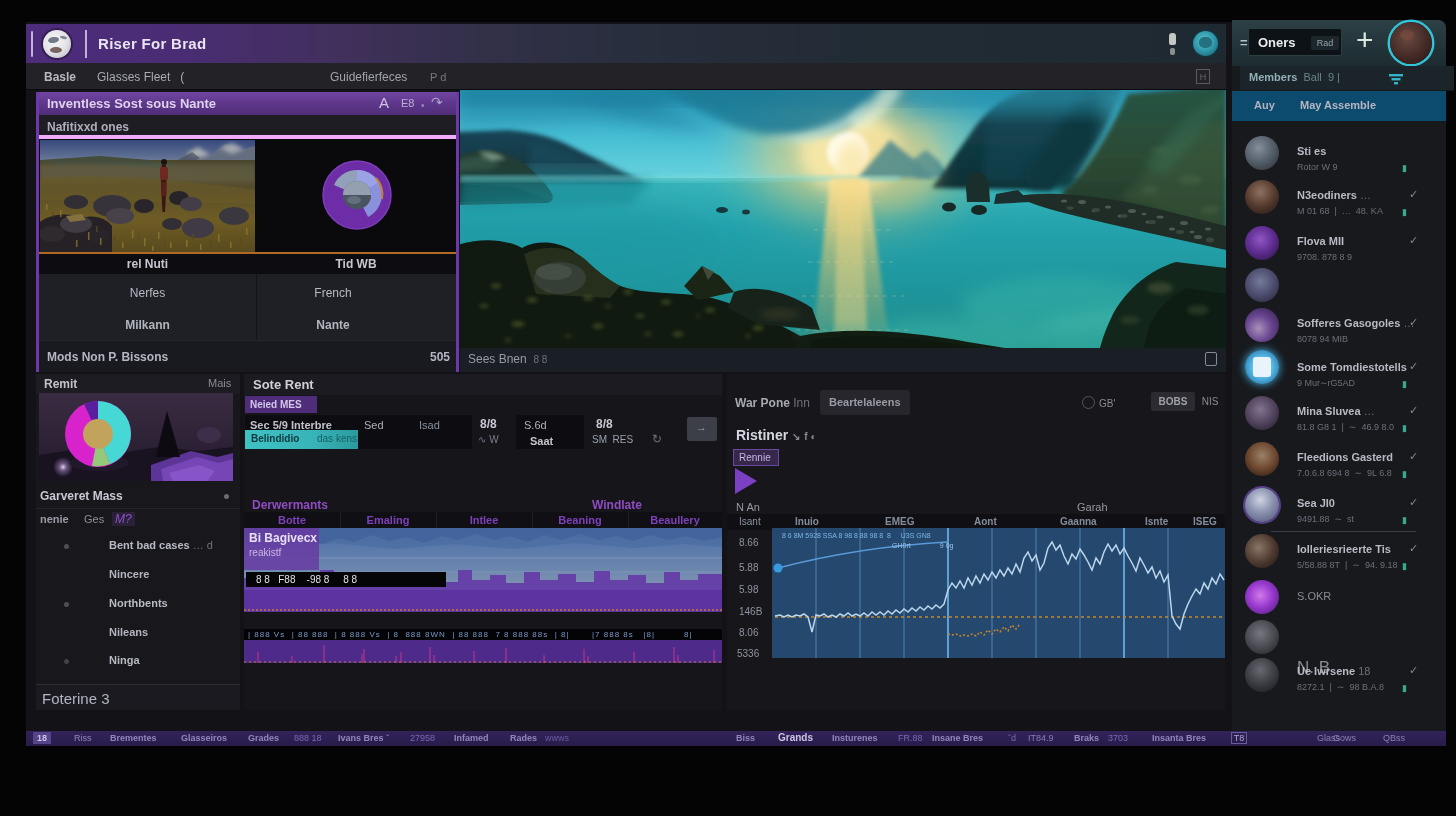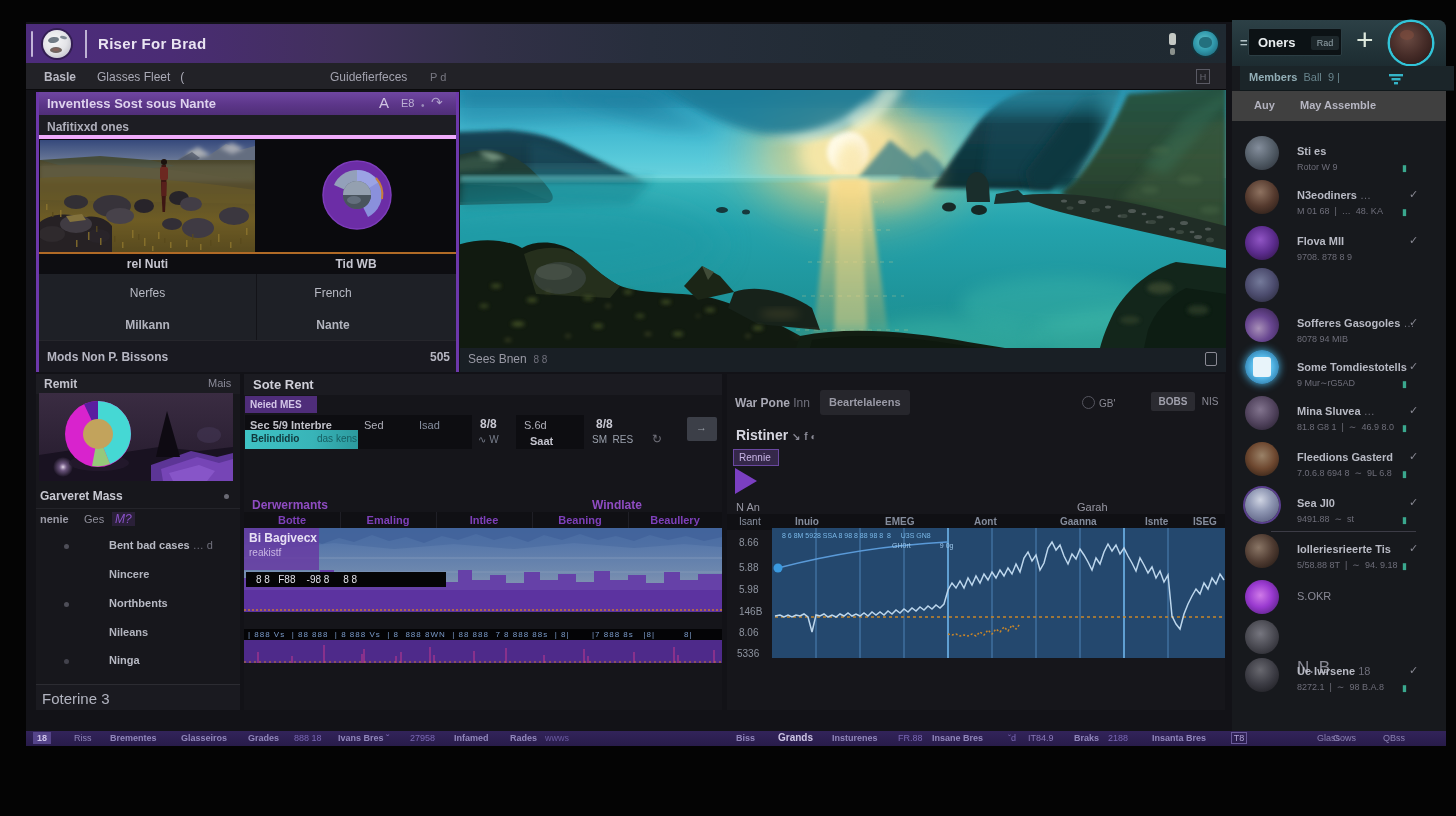--- a/index.html
+++ b/index.html
@@ -616,21 +616,21 @@
 
   <div class="abs" style="left:8px; top:46px; width:214px; height:25px; background:#1b2529; border-bottom:1px solid #10181b;">
     <div class="abs" style="left:9px; top:5px; font-size:11px; font-weight:bold; color:#92aeb6;">Members&nbsp;&nbsp;<span style="color:#68848c; font-weight:normal;">Ball&nbsp;&nbsp;9 |</span></div>
     <svg class="abs" style="left:148px; top:7px;" width="16" height="12" viewBox="0 0 16 12">
       <rect x="1" y="1" width="14" height="2.4" fill="#34b4c8"></rect>
       <rect x="3.5" y="5" width="9" height="2.4" fill="#34b4c8"></rect>
       <rect x="6" y="9" width="4" height="2.4" fill="#34b4c8"></rect>
     </svg>
   </div>
 
-  <div class="abs" style="left:0; top:71px; width:214px; height:30px; background:#404040;">
+  <div class="abs" style="left:0; top:71px; width:214px; height:30px; background:#0c4a6e;">
     <div class="abs" style="left:22px; top:8px; font-size:11px; font-weight:bold; color:#b2b2be;">Auy</div>
     <div class="abs" style="left:68px; top:8px; font-size:11px; font-weight:bold; color:#b6b6c2;">May Assemble</div>
   </div>
 
   <div class="abs" style="left:13px; top:116px; width:34px; height:34px; border-radius:50%; background:radial-gradient(circle at 40% 35%, #848e9c 0%, #4e5862 55%, #262a32 100%);"></div>
   <div class="abs" style="left:65px; top:125px; font-size:11px; font-weight:bold; color:#b8bac4;">Sti es</div>
   <div class="abs" style="left:65px; top:142px; font-size:9px; color:#6e6e7a;">Rotor W 9</div>
   <div class="abs" style="left:170px; top:143px; font-size:9px; color:#3aa88e;">▮</div>
 
   <div class="abs" style="left:13px; top:160px; width:34px; height:34px; border-radius:50%; background:radial-gradient(circle at 45% 35%, #8e7260 0%, #553a2e 50%, #1e1512 100%);"></div>
@@ -710,21 +710,21 @@
   <div class="abs" style="left:484px; top:2px; font-weight:bold;">Rades</div>
   <div class="abs" style="left:519px; top:2px; color:#6a5aa0;">wwws</div>
   <div class="abs" style="left:710px; top:2px; font-weight:bold;">Biss</div>
   <div class="abs" style="left:752px; top:1px; font-size:10px; font-weight:bold; color:#ccc4e4;">Grands</div>
   <div class="abs" style="left:806px; top:2px; font-weight:bold;">Insturenes</div>
   <div class="abs" style="left:872px; top:2px; color:#7a68b4;">FR.88</div>
   <div class="abs" style="left:906px; top:2px; font-weight:bold;">Insane Bres</div>
   <div class="abs" style="left:982px; top:2px; color:#7a68b4;">ˇd</div>
   <div class="abs" style="left:1002px; top:2px; color:#8a7ab8;">IT84.9</div>
   <div class="abs" style="left:1048px; top:2px; font-weight:bold;">Braks</div>
-  <div class="abs" style="left:1082px; top:2px; color:#7a68b4;">2188</div>
+  <div class="abs" style="left:1082px; top:2px; color:#7a68b4;">3703</div>
   <div class="abs" style="left:1126px; top:2px; font-weight:bold;">Insanta Bres</div>
   <div class="abs" style="left:1205px; top:1px; width:16px; height:12px; border:1px solid #6a5a9a; text-align:center; line-height:11px; color:#b0a4d4;">T8</div>
   <div class="abs" style="left:1257px; top:2px; color:#8a80b0;margin-left:34px;">Glass</div>
   <div class="abs" style="left:1307px; top:2px; color:#8a80b0;">Gows</div>
   <div class="abs" style="left:1357px; top:2px; color:#8a80b0;">QBss</div>
 </div>
 
 </div>
 
 </body></html>

